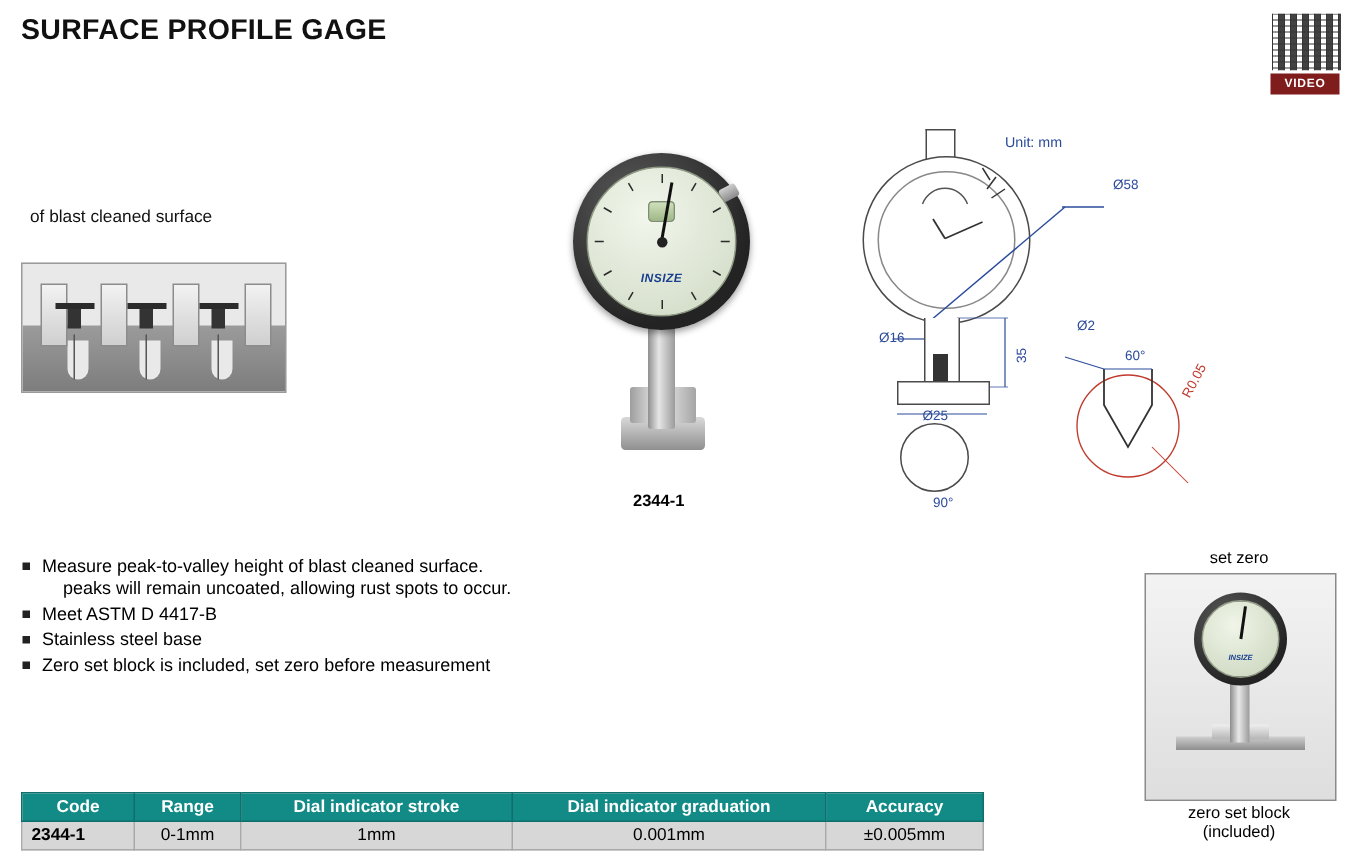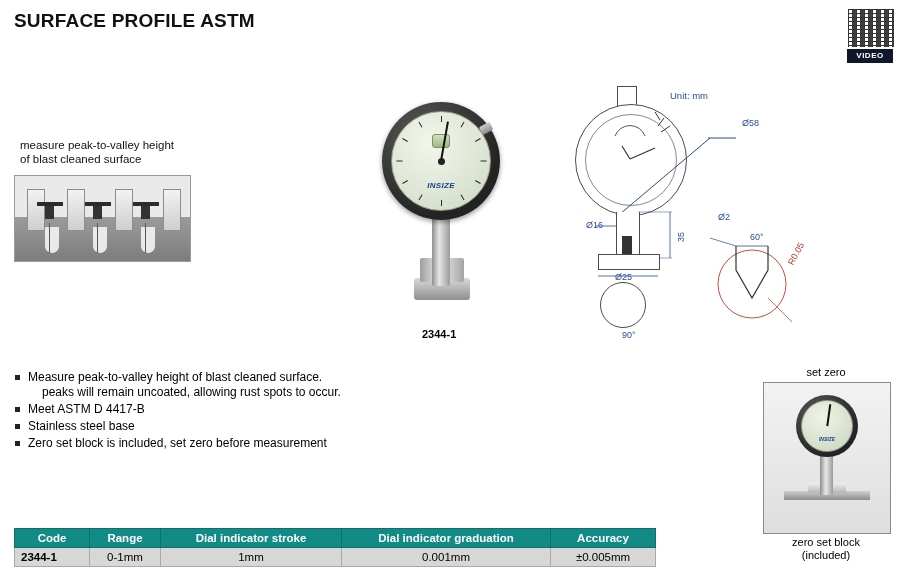--- a/index.html
+++ b/index.html
@@ -40,21 +40,21 @@
       linear-gradient(90deg, #111 1px, transparent 1px),
       linear-gradient(#111 1px, transparent 1px),
       linear-gradient(90deg, transparent 50%, #222 50%);
     background-size: 4px 4px, 4px 4px, 8px 8px;
     opacity: .85;
     border: 1px solid #fff;
   }
   .video-badge {
     width: 46px;
     height: 14px;
-    background: #0f172a;
+    background: #7f1d1d;
     color: #fff;
     font-size: 8px;
     font-weight: bold;
     text-align: center;
     line-height: 14px;
     letter-spacing: .5px;
     margin-top: 1px;
   }
 
   
@@ -484,29 +484,28 @@
     white-space: nowrap;
   }
   .spec-table td.code {
     font-weight: bold;
     text-align: left;
   }
 </style>
 </head>
 <body>
 
-<div class="page-title">SURFACE PROFILE ASTM</div>
+<div class="page-title">SURFACE PROFILE GAGE</div>
 
 <div class="qr-block">
   <div class="qr-code"></div>
   <div class="video-badge">VIDEO</div>
 </div>
 
 <div class="blast-caption">
-  <div>measure peak-to-valley height</div>
   <div>of blast cleaned surface</div>
 </div>
 
 <div class="blast-figure">
   <div class="blast-surface"></div>
   <div class="trough" style="left:30px;"></div>
   <div class="trough" style="left:78px;"></div>
   <div class="trough" style="left:126px;"></div>
   <div class="peak" style="left:12px;"></div>
   <div class="peak" style="left:52px;"></div>

